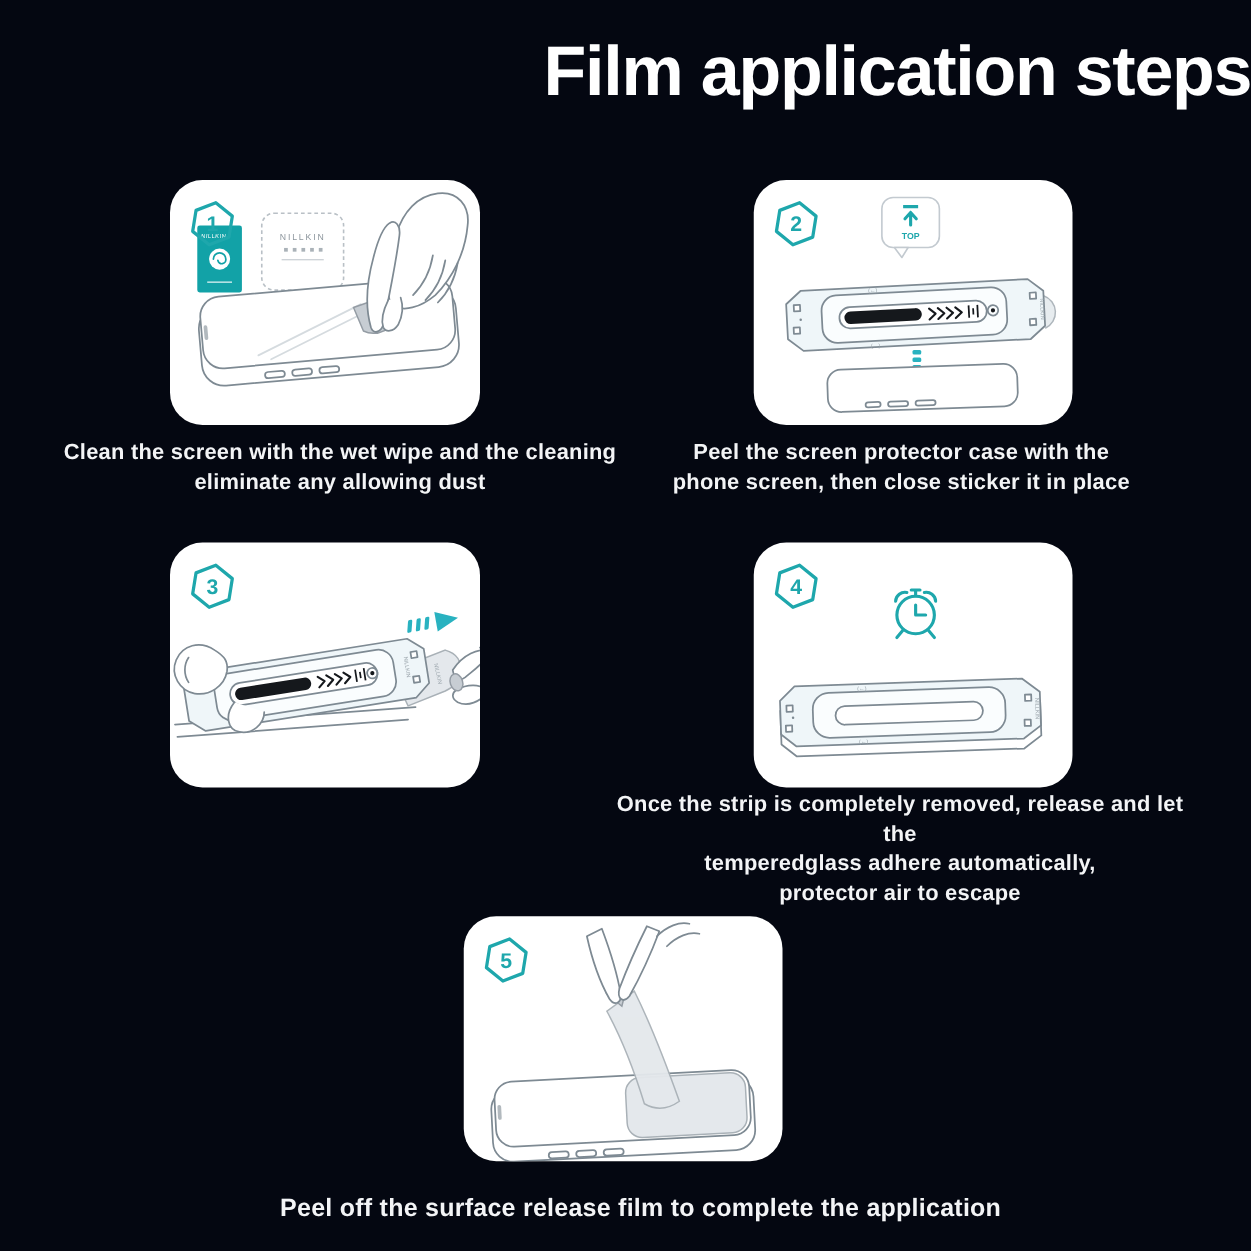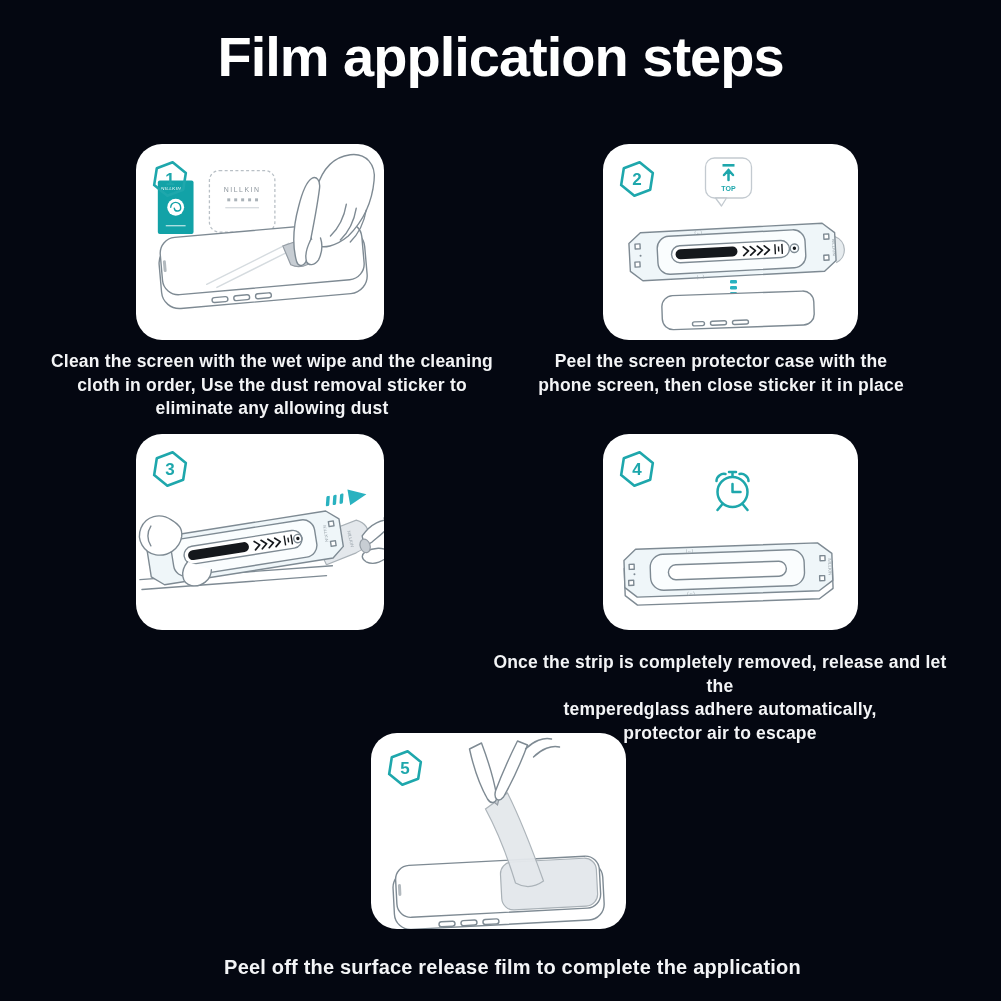--- a/index.html
+++ b/index.html
@@ -1,33 +1,33 @@
 <!DOCTYPE html>
 <html><head>
 <meta charset="utf-8">
 <style>
   html,body{margin:0;padding:0;background:#040711;}
   #page{position:relative;width:1001px;height:1001px;background:#040711;overflow:hidden;
         font-family:"Liberation Sans",sans-serif;}
-  .title{position:absolute;top:24px;left:0;width:1001px;text-align:center;
+  .title{position:absolute;top:24px;left:0;width:1001px;text-align:right;
          font-size:56px;font-weight:bold;color:#ffffff;letter-spacing:-1px;}
   .card{position:absolute;background:#ffffff;border-radius:26px;}
   .c1{left:136px;top:144px;width:248px;height:196px}
   .c2{left:603px;top:144px;width:255px;height:196px}
   .c3{left:136px;top:434px;width:248px;height:196px}
   .c4{left:603px;top:434px;width:255px;height:196px}
   .c5{left:371px;top:733px;width:255px;height:196px}
   .card svg.art{position:absolute;left:0;top:0;width:100%;height:100%;}
   .hex{position:absolute;left:12px;top:12px;width:44px;height:46px;}
   .cap{position:absolute;color:#f3f4f6;font-size:17.5px;line-height:23.5px;
        text-align:center;font-weight:700;letter-spacing:0.2px;}
   .cap1{left:42px;top:350px;width:460px}
   .cap2{left:486px;top:350px;width:470px}
   .cap3{left:31px;top:656px;width:486px}
-  .cap4{left:479px;top:651px;width:482px}
+  .cap4{left:479px;top:632px;width:482px}
   .cap5{left:12px;top:956px;width:1001px;font-size:20px}
   
   .s{stroke:#7e8a93;stroke-width:1.4;stroke-linecap:round;stroke-linejoin:round}
   .f0{fill:none}.fw{fill:#fff}.flb{fill:#eff6f9}.fgl{fill:#fafdfe}
   .gray{fill:#c7cdd3;stroke:#949ca4;stroke-width:1.2}
   .film{fill:#e4e8ec;stroke:#a9b1b7;stroke-width:1.2}
   .teal{fill:#29b2c0}
   .tealS{stroke:#1ea7ac;stroke-width:2.5;fill:none;stroke-linecap:round;stroke-linejoin:round}
   .hexS{stroke:#1ea7ac;stroke-width:2.6;fill:none;stroke-linejoin:round}
   .hexN{fill:#1ea7ac;font-size:17px;font-weight:bold;font-family:"Liberation Sans",sans-serif}
@@ -263,21 +263,20 @@
       </g>
     </svg>
     <svg class="hex" viewBox="0 0 44 46">
       <polygon class="hexS" transform="rotate(9 22 23)" points="22,6 36.7,14.5 36.7,31.5 22,40 7.3,31.5 7.3,14.5"></polygon>
       <text class="hexN" x="22" y="29" text-anchor="middle">5</text>
     </svg>
   </div>
 
   <div class="cap cap1">
     <div>Clean the screen with the wet wipe and  the cleaning</div>
-    <div>cloth in order, Use the dust removal sticker  to</div>
     <div>eliminate any allowing dust</div>
   </div>
   <div class="cap cap2">
     <div>Peel the screen protector case with the</div>
     <div>phone screen,  then close sticker it in place</div>
   </div>
   <div class="cap cap4">
     <div>Once the strip is completely removed,  release and let the</div>
     <div>temperedglass adhere automatically,</div>
     <div>protector air to escape</div>

